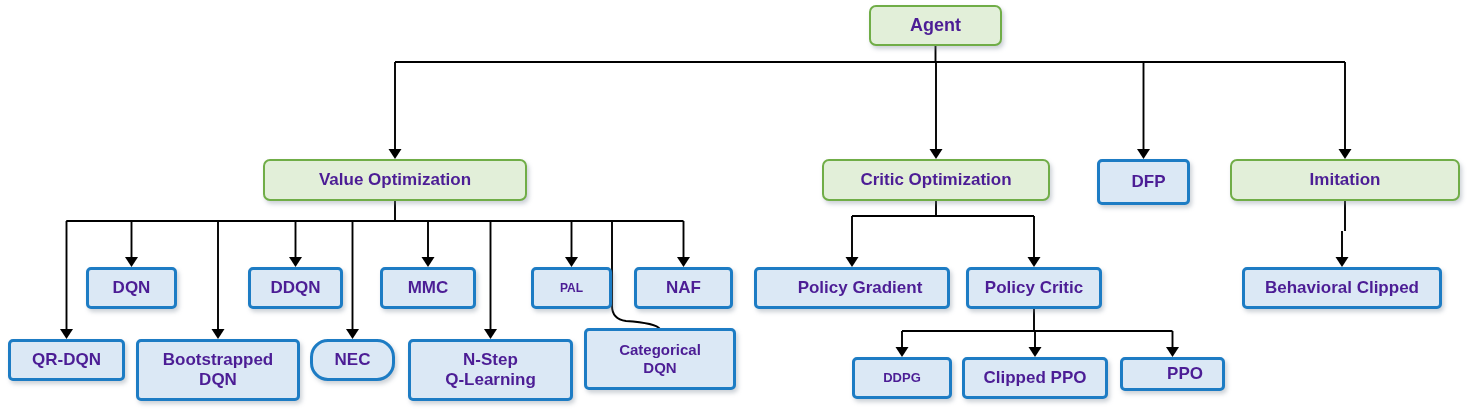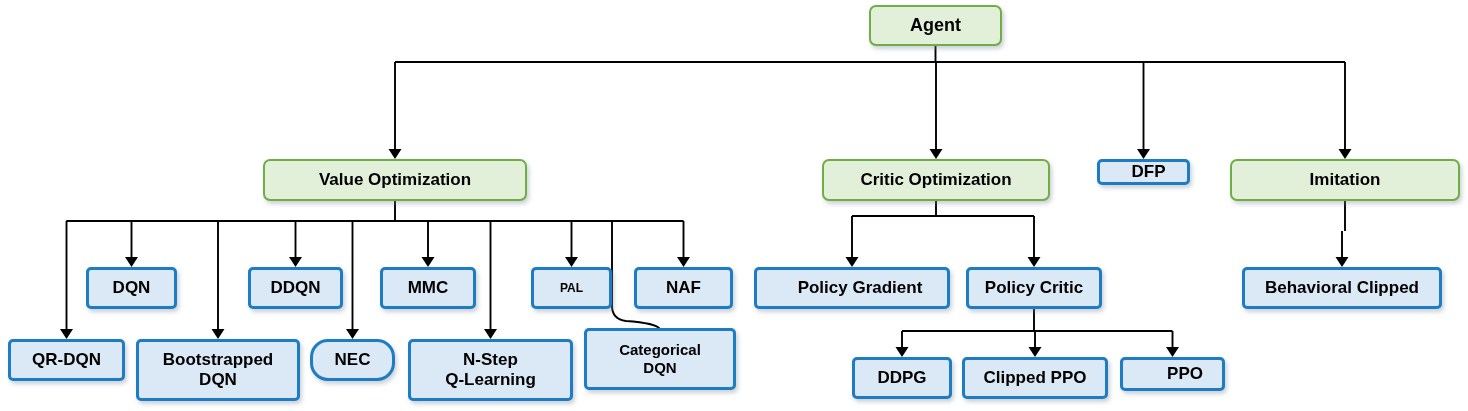--- a/index.html
+++ b/index.html
@@ -27,21 +27,21 @@
     pointer-events: none;
   }
   .node {
     position: absolute;
     box-sizing: border-box;
     display: flex;
     align-items: center;
     justify-content: center;
     text-align: center;
     font-weight: bold;
-    color: #000000;
+    color: #4c1d95;
     line-height: 1.18;
     z-index: 2;
     padding: 2px 6px;
     box-shadow: 2px 3px 4px rgba(120,135,150,0.38);
   }
   .node.green {
     background: #e2efd9;
     border: 2px solid #70ad47;
     border-radius: 7px;
   }
@@ -118,21 +118,21 @@
   <div id="nodes">
       <div class="node green" style="left: 869px; top: 5px; width: 133px; height: 41px; font-size: 18px;">
         <span class="lbl">Agent</span>
       </div>
       <div class="node green" style="left: 263px; top: 159px; width: 264px; height: 42px; font-size: 17px;">
         <span class="lbl">Value Optimization</span>
       </div>
       <div class="node green" style="left: 822px; top: 159px; width: 228px; height: 42px; font-size: 17px;">
         <span class="lbl">Critic Optimization</span>
       </div>
-      <div class="node blue" style="left: 1097px; top: 159px; width: 93px; height: 26px; font-size: 17px; padding-left: 16px;">
+      <div class="node blue" style="left: 1097px; top: 159px; width: 93px; height: 46px; font-size: 17px; padding-left: 16px;">
         <span class="lbl">DFP</span>
       </div>
       <div class="node green" style="left: 1230px; top: 159px; width: 230px; height: 42px; font-size: 17px;">
         <span class="lbl">Imitation</span>
       </div>
       <div class="node blue" style="left: 86px; top: 267px; width: 91px; height: 42px; font-size: 17px;">
         <span class="lbl">DQN</span>
       </div>
       <div class="node blue" style="left: 248px; top: 267px; width: 95px; height: 42px; font-size: 17px;">
         <span class="lbl">DDQN</span>
@@ -166,21 +166,21 @@
         <span class="lbl">NEC</span>
       </div>
       <div class="node blue" style="left: 408px; top: 339px; width: 165px; height: 62px; font-size: 17px;">
         <span class="lbl">N-Step
 Q-Learning</span>
       </div>
       <div class="node blue" style="left: 584px; top: 328px; width: 152px; height: 62px; font-size: 15px;">
         <span class="lbl">Categorical
 DQN</span>
       </div>
-      <div class="node blue" style="left: 852px; top: 357px; width: 100px; height: 42px; font-size: 17px;">
+      <div class="node blue" style="left: 852px; top: 357px; width: 100px; height: 42px; font-size: 13px;">
         <span class="lbl">DDPG</span>
       </div>
       <div class="node blue" style="left: 962px; top: 357px; width: 146px; height: 42px; font-size: 17px;">
         <span class="lbl">Clipped PPO</span>
       </div>
       <div class="node blue" style="left: 1120px; top: 357px; width: 105px; height: 34px; font-size: 17px; padding-left: 31px;">
         <span class="lbl">PPO</span>
       </div>
     </div>
 </div>

